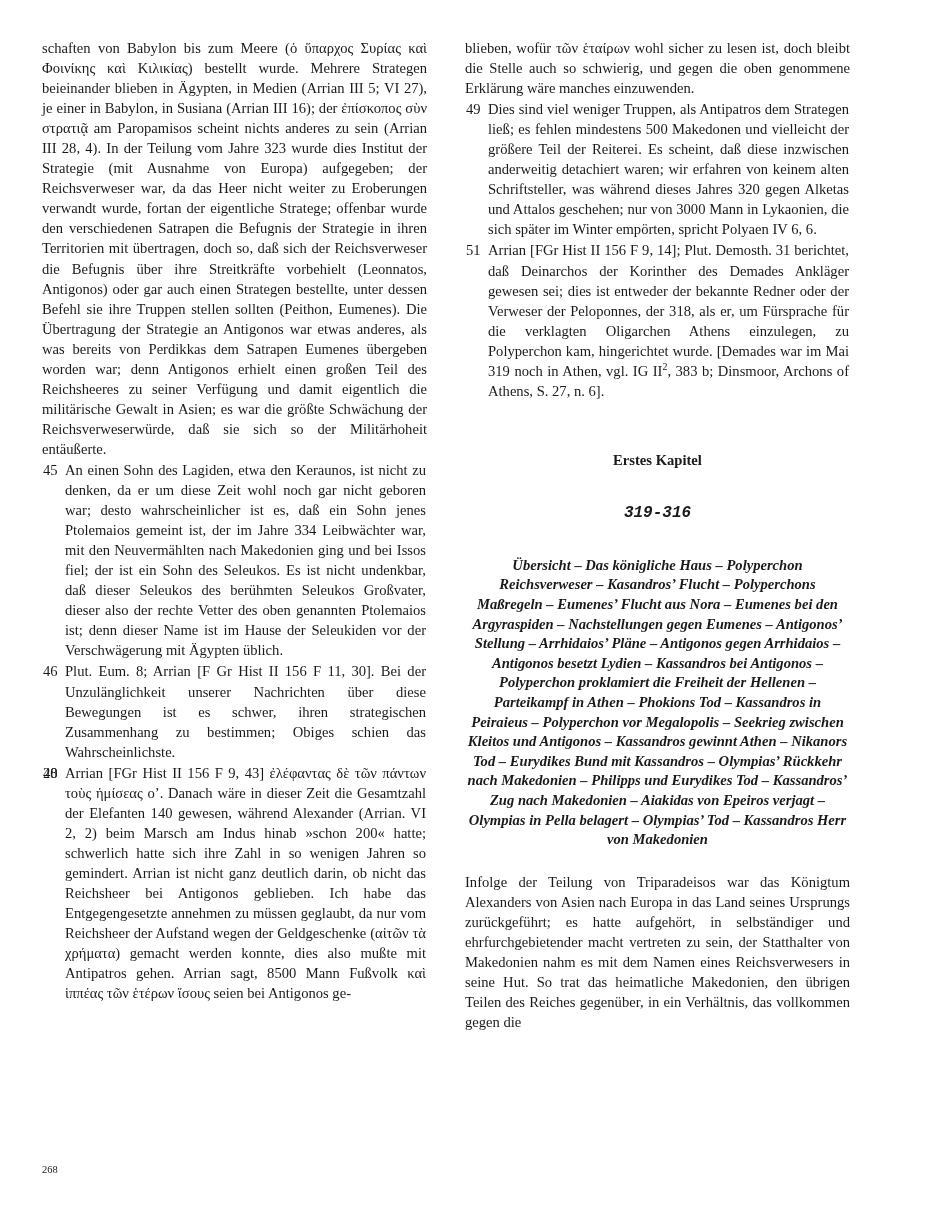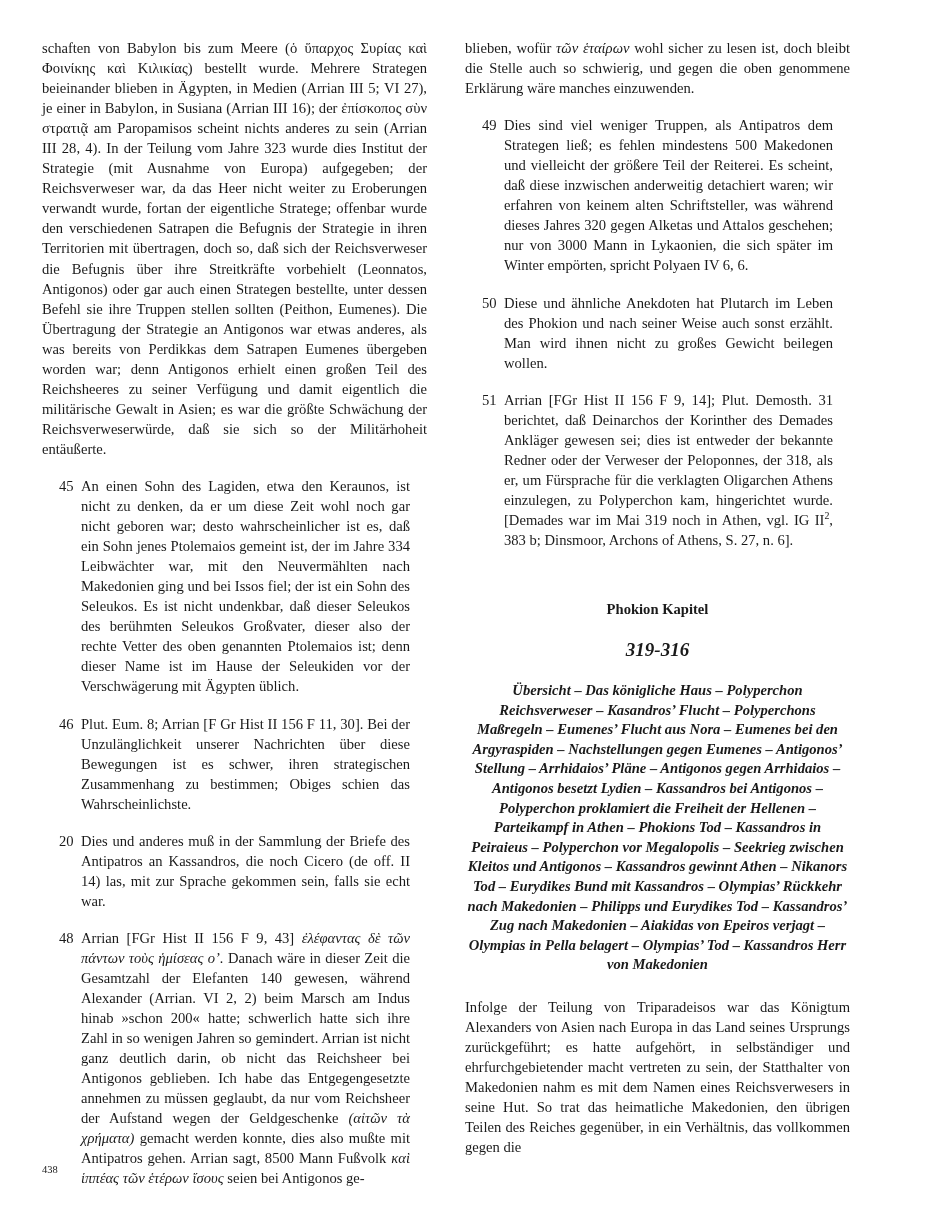--- a/index.html
+++ b/index.html
@@ -41,35 +41,34 @@
     text-align: justify;
     text-justify: inter-word;
     font-size: 14.6px;
     line-height: 20.05px;
     hyphens: manual;
   }
   p.cont { text-indent: 0; }
   .note {
     position: relative;
     padding-left: 22px;
-    margin: 17px;
+    margin: 1px;
     text-align: justify;
     font-size: 14.6px;
     line-height: 20.05px;
   }
   .note .num {
     position: absolute;
     left: 0;
     top: 0;
     width: 18px;
     text-align: left;
     font-size: 14.6px;
   }
   .gr {
-    font-style: italic;
   }
 
   
   .chapter-block {
     margin-top: 27px;
     text-align: center;
   }
   .book-title {
     font-size: 18.5px;
     font-weight: bold;
@@ -79,27 +78,28 @@
   }
   .chapter-title {
     font-size: 14.6px;
     font-weight: bold;
     text-align: center;
     margin: 0;
     padding-top: 23px;
     line-height: 18px;
   }
   .chapter-years {
-    font-size: 19px;
+    font-size: 16px;
     font-weight: bold;
     font-style: italic;
     text-align: center;
-    margin: 0;
+    margin: 12px;
     padding-top: 23px;
     line-height: 18px;
+    font-family: Liberation Mono, monospace;
   }
   .synopsis {
     font-size: 14.6px;
     font-weight: bold;
     font-style: italic;
     line-height: 19.6px;
     margin: 0;
     padding-top: 22px;
     padding-left: 2px;
     padding-right: 2px;
@@ -131,52 +131,49 @@
 
       <div class="note">
         <span class="num">45</span><span>An einen Sohn des Lagiden, etwa den Keraunos, ist nicht zu denken, da er um diese Zeit wohl noch gar nicht geboren war; desto wahrscheinlicher ist es, daß ein Sohn jenes Ptolemaios gemeint ist, der im Jahre 334 Leibwächter war, mit den Neuvermählten nach Makedonien ging und bei Issos fiel; der ist ein Sohn des Seleukos. Es ist nicht undenkbar, daß dieser Seleukos des berühmten Seleukos Großvater, dieser also der rechte Vetter des oben genannten Ptolemaios ist; denn dieser Name ist im Hause der Seleukiden vor der Verschwägerung mit Ägypten üblich.</span>
       </div>
 
       <div class="note">
         <span class="num">46</span><span>Plut. Eum. 8; Arrian [F Gr Hist II 156 F 11, 30]. Bei der Unzulänglichkeit unserer Nachrichten über diese Bewegungen ist es schwer, ihren strategischen Zusammenhang zu bestimmen; Obiges schien das Wahrscheinlichste.</span>
       </div>
 
       <div class="note">
-        <span class="num">20</span><span>Dies und anderes muß in der Sammlung der Briefe des Antipatros an Kassandros, die noch Cicero (de off. II 14) las, mit zur Sprache gekommen sein, falls sie echt war.</span>
+        <span class="num">20</span>
       </div>
 
       <div class="note">
         <span class="num">48</span><span>Arrian [FGr Hist II 156 F 9, 43] </span><span class="gr">ἐλέφαντας δὲ τῶν πάντων τοὺς ἡμίσεας ο’.</span><span> Danach wäre in dieser Zeit die Gesamtzahl der Elefanten 140 gewesen, während Alexander (Arrian. VI 2, 2) beim Marsch am Indus hinab »schon 200« hatte; schwerlich hatte sich ihre Zahl in so wenigen Jahren so gemindert. Arrian ist nicht ganz deutlich darin, ob nicht das Reichsheer bei Antigonos geblieben. Ich habe das Entgegengesetzte annehmen zu müssen geglaubt, da nur vom Reichsheer der Aufstand wegen der Geldgeschenke </span><span class="gr">(αἰτῶν τὰ χρήματα)</span><span> gemacht werden konnte, dies also mußte mit Antipatros gehen. Arrian sagt, 8500 Mann Fußvolk </span><span class="gr">καὶ ἱππέας τῶν ἑτέρων ἴσους</span><span> seien bei Antigonos ge-</span>
       </div>
 
     </div>
 
     <div class="col">
 
       <p class="cont"><span>blieben, wofür </span><span class="gr">τῶν ἑταίρων</span><span> wohl sicher zu lesen ist, doch bleibt die Stelle auch so schwierig, und gegen die oben genommene Erklärung wäre manches einzuwenden.</span></p>
 
       <div class="note">
         <span class="num">49</span><span>Dies sind viel weniger Truppen, als Antipatros dem Strategen ließ; es fehlen mindestens 500 Makedonen und vielleicht der größere Teil der Reiterei. Es scheint, daß diese inzwischen anderweitig detachiert waren; wir erfahren von keinem alten Schriftsteller, was während dieses Jahres 320 gegen Alketas und Attalos geschehen; nur von 3000 Mann in Lykaonien, die sich später im Winter empörten, spricht Polyaen IV 6, 6.</span>
       </div>
 
-      <div class="note">
-        <span class="num">50</span><span>Diese und ähnliche Anekdoten hat Plutarch im Leben des Phokion und nach seiner Weise auch sonst erzählt. Man wird ihnen nicht zu großes Gewicht beilegen wollen.</span>
-      </div>
 
       <div class="note">
         <span class="num">51</span><span>Arrian [FGr Hist II 156 F 9, 14]; Plut. Demosth. 31 berichtet, daß Deinarchos der Korinther des Demades Ankläger gewesen sei; dies ist entweder der bekannte Redner oder der Verweser der Peloponnes, der 318, als er, um Fürsprache für die verklagten Oligarchen Athens einzulegen, zu Polyperchon kam, hingerichtet wurde. [Demades war im Mai 319 noch in Athen, vgl. IG II</span><sup>2</sup><span>, 383 b; Dinsmoor, Archons of Athens, S. 27, n. 6].</span>
       </div>
 
       <div class="chapter-block">
-        <h2 class="chapter-title">Phokion Kapitel</h2>
+        <h2 class="chapter-title">Erstes Kapitel</h2>
         <div class="chapter-years">319-316</div>
         <div class="synopsis">Übersicht – Das königliche Haus – Polyperchon Reichsverweser – Kasandros’ Flucht – Polyperchons Maßregeln – Eumenes’ Flucht aus Nora – Eumenes bei den Argyraspiden – Nachstellungen gegen Eumenes – Antigonos’ Stellung – Arrhidaios’ Pläne – Antigonos gegen Arrhidaios – Antigonos besetzt Lydien – Kassandros bei Antigonos – Polyperchon proklamiert die Freiheit der Hellenen – Parteikampf in Athen – Phokions Tod – Kassandros in Peiraieus – Polyperchon vor Megalopolis – Seekrieg zwischen Kleitos und Antigonos – Kassandros gewinnt Athen – Nikanors Tod – Eurydikes Bund mit Kassandros – Olympias’ Rückkehr nach Makedonien – Philipps und Eurydikes Tod – Kassandros’ Zug nach Makedonien – Aiakidas von Epeiros verjagt – Olympias in Pella belagert – Olympias’ Tod – Kassandros Herr von Makedonien</div>
       </div>
 
       <p class="body-after">Infolge der Teilung von Triparadeisos war das Königtum Alexanders von Asien nach Europa in das Land seines Ursprungs zurückgeführt; es hatte aufgehört, in selbständiger und ehrfurchgebietender macht vertreten zu sein, der Statthalter von Makedonien nahm es mit dem Namen eines Reichsverwesers in seine Hut. So trat das heimatliche Makedonien, den übrigen Teilen des Reiches gegenüber, in ein Verhältnis, das vollkommen gegen die</p>
 
     </div>
 
   </div>
 
-  <div class="page-number">438</div>
+  <div class="page-number">268</div>
 
 </div>
 
 </body></html>

